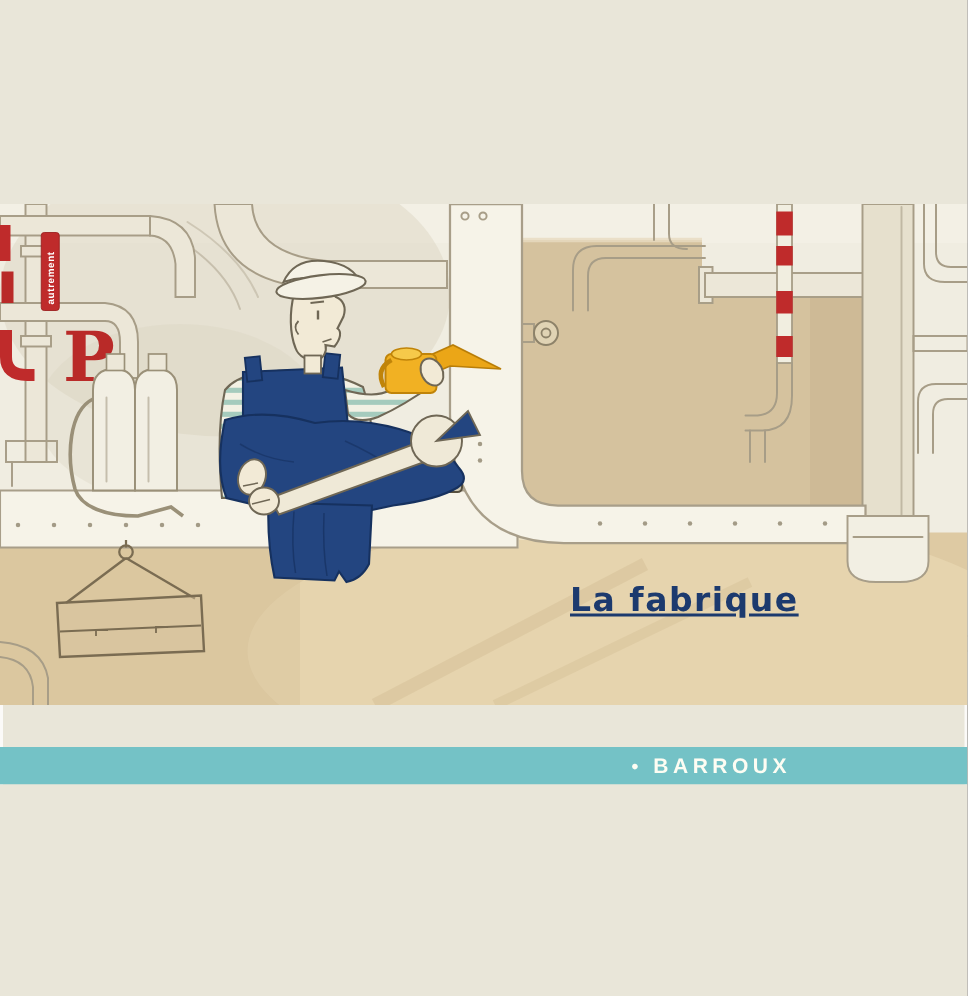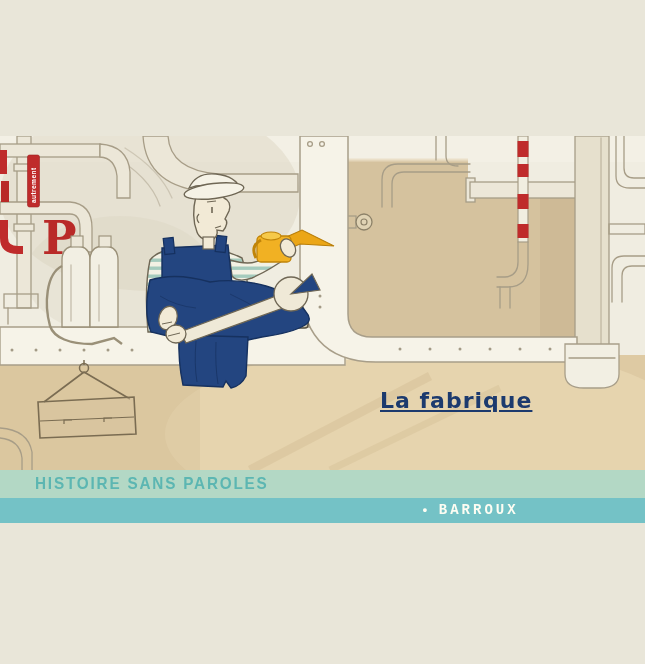--- a/index.html
+++ b/index.html
@@ -38,21 +38,21 @@
     font-family:"Liberation Sans", sans-serif;
   }
   .author-band{
     position:absolute; left:0; top:498px; width:645px; height:25px;
     background:#74c2c6;
   }
   .author-band .author-text{
     position:absolute; left:421px; top:0; line-height:25px;
     font-size:14px; font-weight:bold; letter-spacing:3px;
     color:#fdfdf3; white-space:nowrap;
-    font-family:Liberation Mono, monospace;
+    font-family:Liberation Sans, sans-serif;
   }
   .author-band .bullet{ margin-right:7px; font-size:13px;}
   .bottom-margin{
     position:absolute; left:0; top:523px; width:645px; height:141px;
     background:#e9e6d9;
   }
   .top-margin{
     position:absolute; left:0; top:0; width:645px; height:136px;
     background:#e9e6d9;
   }
@@ -260,23 +260,20 @@
           <ellipse cx="271" cy="100" rx="10" ry="4" fill="#f6c94a" stroke="#c08409" stroke-width="1.1"></ellipse>
           <path d="M261,104 Q250,110 256,122" fill="none" stroke="#c08409" stroke-width="3"></path>
           <ellipse cx="288" cy="112" rx="7" ry="9.5" fill="#f2ead6" stroke="#6f6755" stroke-width="1.3" transform="rotate(-28 288 112)"></ellipse>
         </g>
       </g>
     </svg>
   </div>
 
   <div class="title-overlay">La fabrique</div>
 
-  <div class="series-band">
-    <span class="series-text">HISTOIRE SANS PAROLES</span>
-  </div>
 
   <div class="author-band">
     <span class="author-text"><span class="bullet">•</span><span>BARROUX</span></span>
   </div>
 
   <div class="bottom-margin"></div>
 
 </div>
 
 </body></html>

